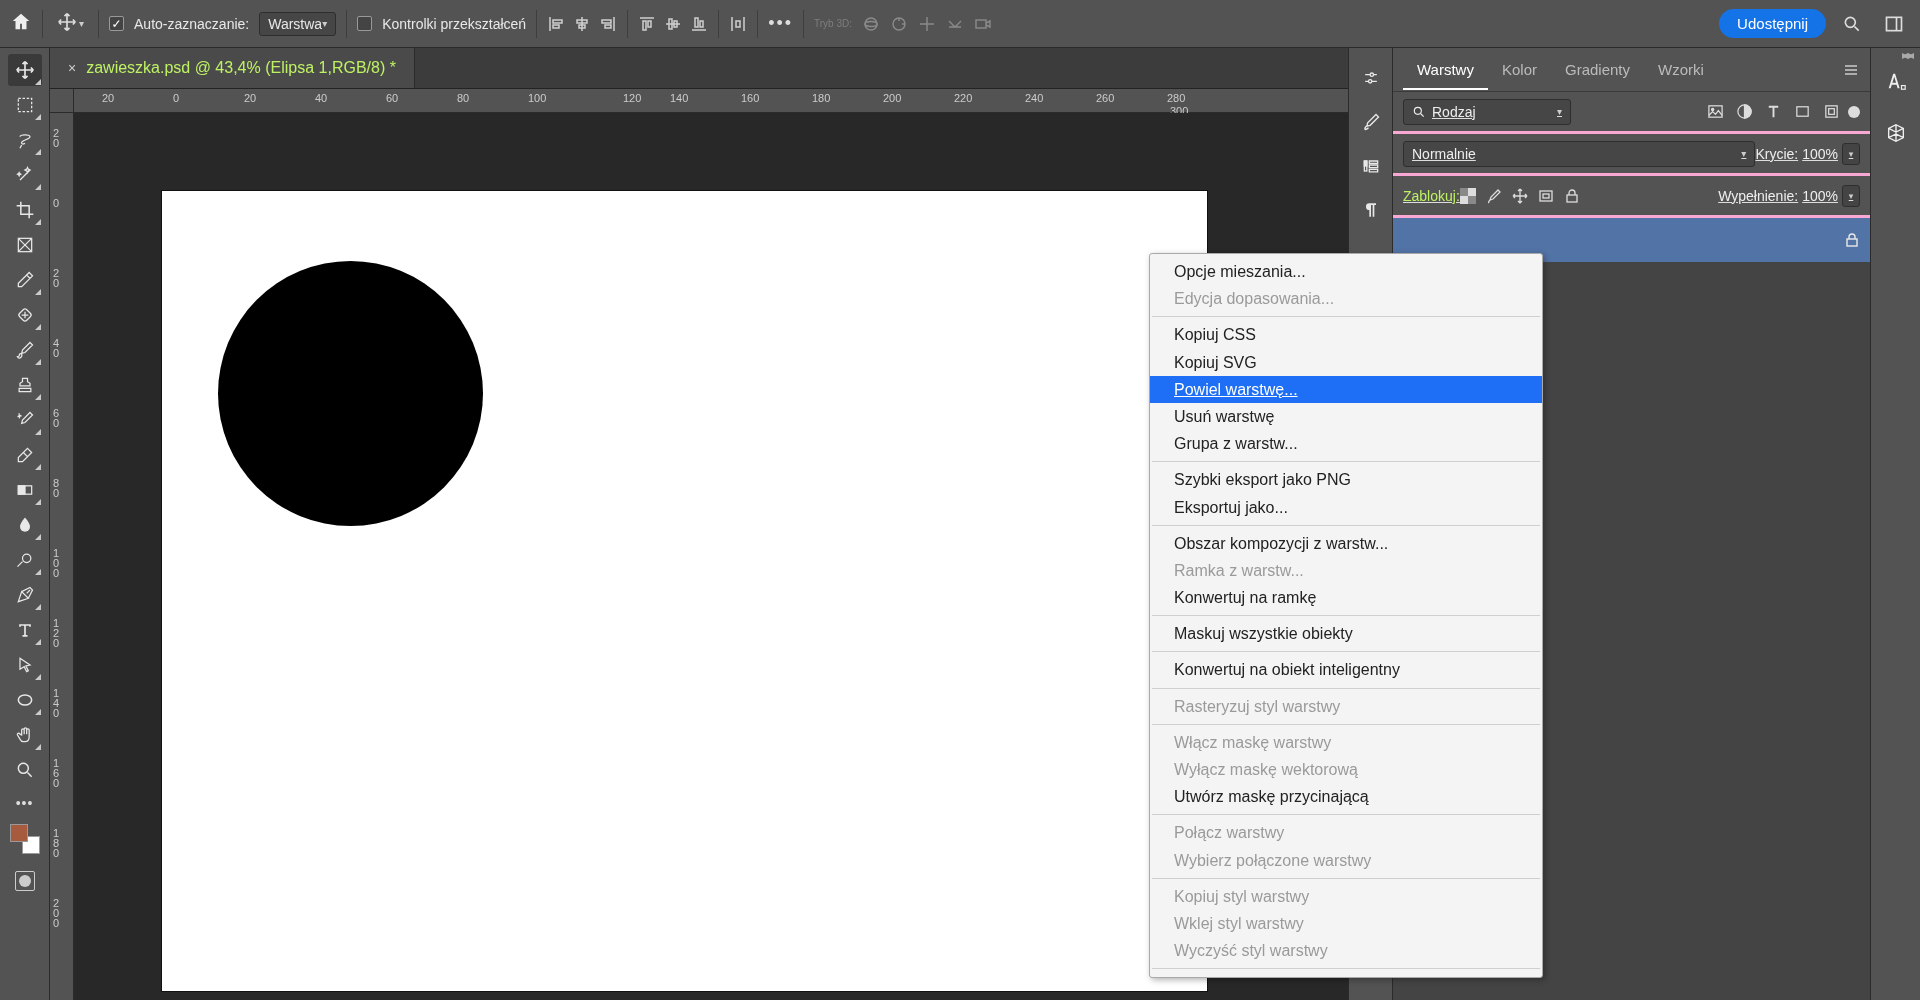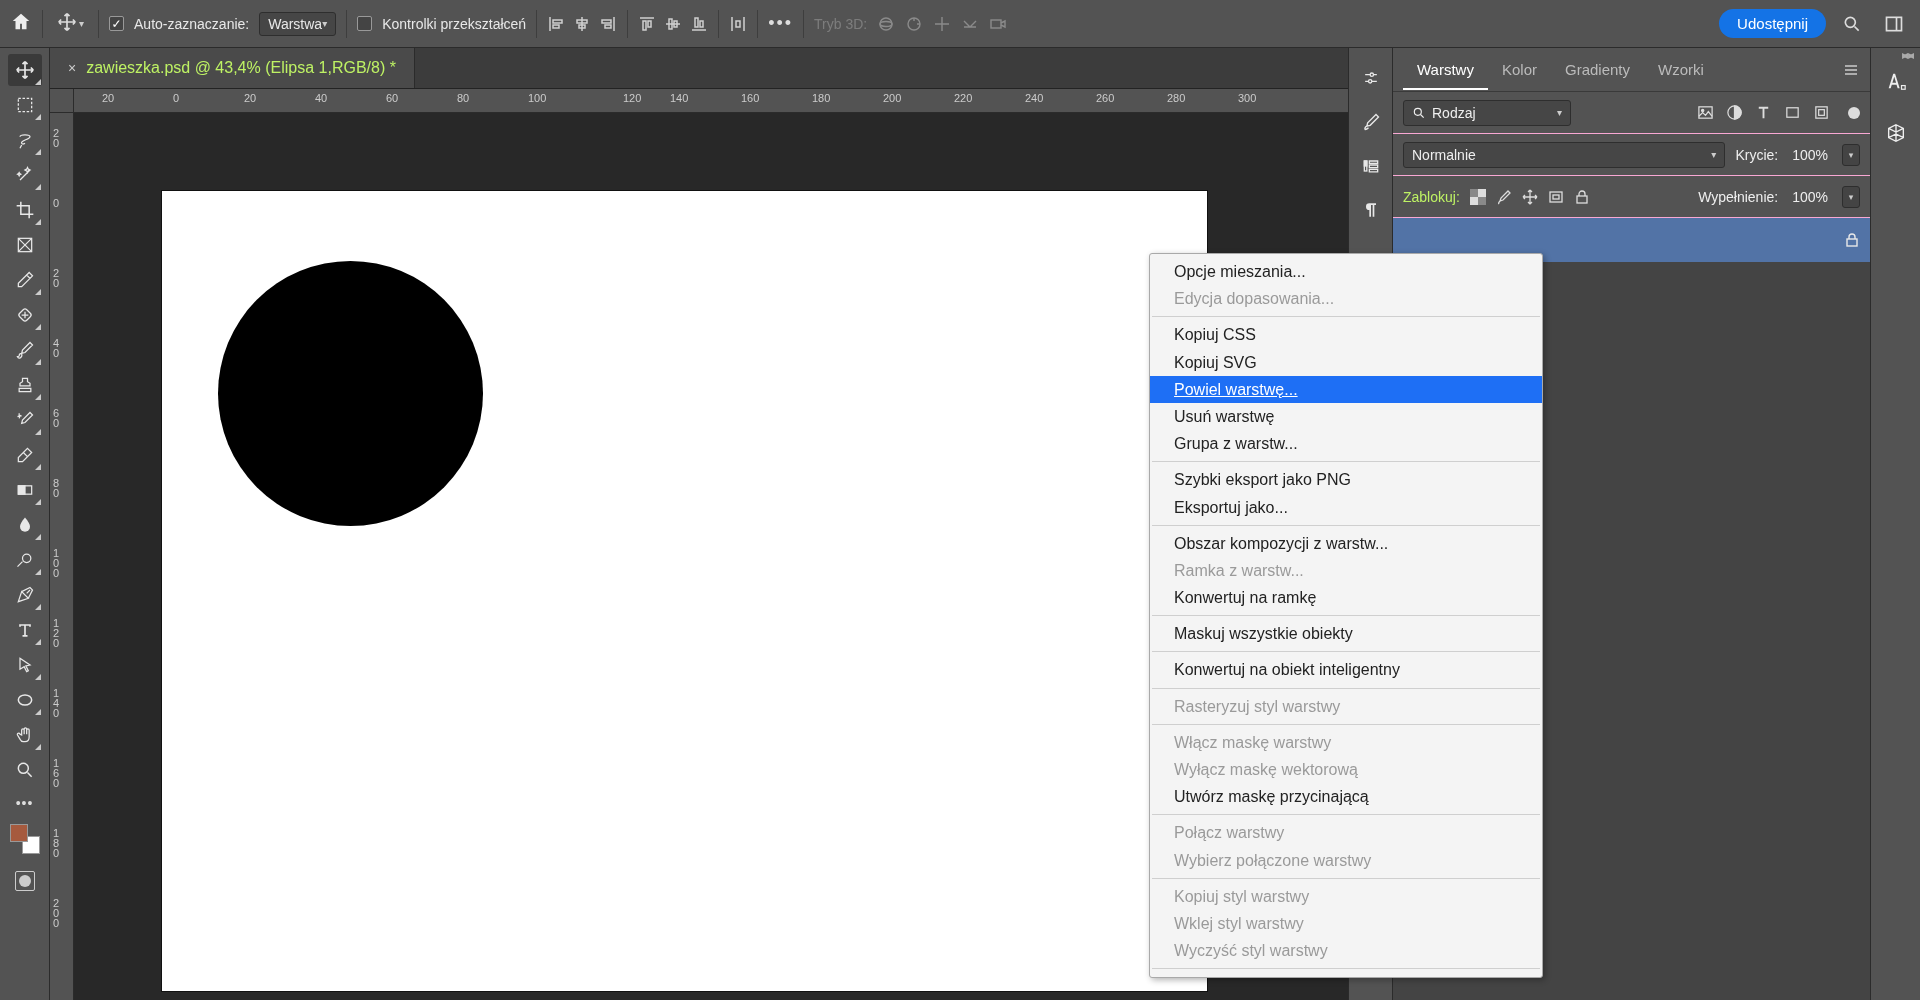--- a/index.html
+++ b/index.html
@@ -13,21 +13,21 @@
 .arrow-cross svg { width: 20px; height: 20px; }
 .chev { font-size: 10px; color: #ccc; }
 .checkbox { width: 15px; height: 15px; border: 1px solid #999; border-radius: 2px; display: inline-flex; align-items: center; justify-content: center; background: #444; }
 .checkbox.checked::after { content: "✓"; font-size: 12px; color: #fff; }
 .top-label { font-size: 14px; color: #e8e8e8; }
 .dropdown { background: #464646; border: 1px solid #2e2e2e; border-radius: 3px; padding: 3px 8px; font-size: 14px; color: #e8e8e8; display: flex; align-items: center; }
 .align-group { display: flex; gap: 8px; align-items: center; }
 .align-ico { width: 18px; height: 18px; color: #ddd; opacity: 0.9; }
 .dots3 { font-size: 18px; letter-spacing: 2px; color: #ddd; }
 .mode3d { display: flex; align-items: center; gap: 10px; opacity: 0.4; }
-.mode3d .lbl { font-size: 14px; color: #bbb; }
+.mode3d .lbl { font-size: 10px; color: #bbb; }
 .mode3d .ic { width: 18px; height: 18px; }
 .spacer { flex: 1; }
 .share-btn { background: #1473e6; color: #fff; padding: 6px 18px; border-radius: 20px; font-size: 15px; }
 .top-right-ico { width: 20px; height: 20px; color: #ddd; margin: 0 6px; }
 
 
 .workspace { position: absolute; top: 48px; left: 0; right: 0; bottom: 0; display: flex; }
 
 
 .left-toolbar { width: 50px; background: #535353; display: flex; flex-direction: column; align-items: center; padding-top: 6px; gap: 3px; border-right: 1px solid #2b2b2b; }
@@ -63,21 +63,21 @@
 
 .mini-col { width: 44px; background: #535353; border-left: 1px solid #2b2b2b; display: flex; flex-direction: column; align-items: center; padding-top: 20px; gap: 24px; }
 .mini-ico { width: 20px; height: 20px; color: #e8e8e8; }
 
 
 .right-panels { width: 478px; background: #535353; border-left: 1px solid #2b2b2b; display: flex; flex-direction: column; }
 .panel-tabs { height: 44px; display: flex; align-items: center; border-bottom: 1px solid #3a3a3a; padding: 0 10px; gap: 0; }
 .ptab { padding: 10px 14px; font-size: 15px; color: #bbb; cursor: pointer; }
 .ptab.active { color: #fff; border-bottom: 2px solid #fff; margin-bottom: -1px; }
 .ptab-menu { margin-left: auto; width: 18px; color: #ccc; }
-.panel-row { height: 42px; display: flex; align-items: center; padding: 0 10px; gap: 10px; border-bottom: 1px solid #f9a8d4; }
+.panel-row { height: 42px; display: flex; align-items: center; padding: 0 10px; border-bottom: 3px solid #f9a8d4; text-decoration: underline; }
 .filter-dd { flex: 0 0 168px; background: #464646; border: 1px solid #2e2e2e; border-radius: 3px; padding: 4px 8px; font-size: 14px; color: #eee; display: flex; align-items: center; gap: 6px; }
 .filter-icons { display: flex; gap: 12px; margin-left: auto; }
 .filter-icons .fi { width: 17px; height: 17px; color: #ddd; }
 .blend-dd { flex: 1; background: #464646; border: 1px solid #2e2e2e; border-radius: 3px; padding: 4px 8px; font-size: 14px; color: #eee; display: flex; align-items: center; }
 .opa-lbl { font-size: 14px; color: #eee; }
 .opa-val { font-size: 14px; color: #eee; padding: 0 4px; }
 .opa-chev { width: 18px; height: 22px; background: #444; border: 1px solid #2e2e2e; border-radius: 3px; font-size: 9px; color: #ccc; display: flex; align-items: center; justify-content: center; }
 .lock-lbl { font-size: 14px; color: #bef264; }
 .lock-icons { display: flex; gap: 10px; }
 .lock-icons .li { width: 16px; height: 16px; color: #ddd; }
@@ -349,21 +349,21 @@
           <div class="tick" style="left: 454px;">100</div>
           <div class="tick" style="left: 549px;">120</div>
           <div class="tick" style="left: 596px;">140</div>
           <div class="tick" style="left: 667px;">160</div>
           <div class="tick" style="left: 738px;">180</div>
           <div class="tick" style="left: 809px;">200</div>
           <div class="tick" style="left: 880px;">220</div>
           <div class="tick" style="left: 951px;">240</div>
           <div class="tick" style="left: 1022px;">260</div>
           <div class="tick" style="left: 1093px;">280</div>
-          <div class="tick" style="left: 1164px;">300</div>
+          <div class="tick" style="left: 1096px; margin-top: 13px;">300</div>
         </div>
     </div>
     <div class="canvas-scroll">
       <div class="ruler-v" id="ruler-v">
           <div class="tick" style="top: 16px;">
             <span>2</span>
             <span>0</span>
           </div>
           <div class="tick" style="top: 86px;">
             <span>0</span>

